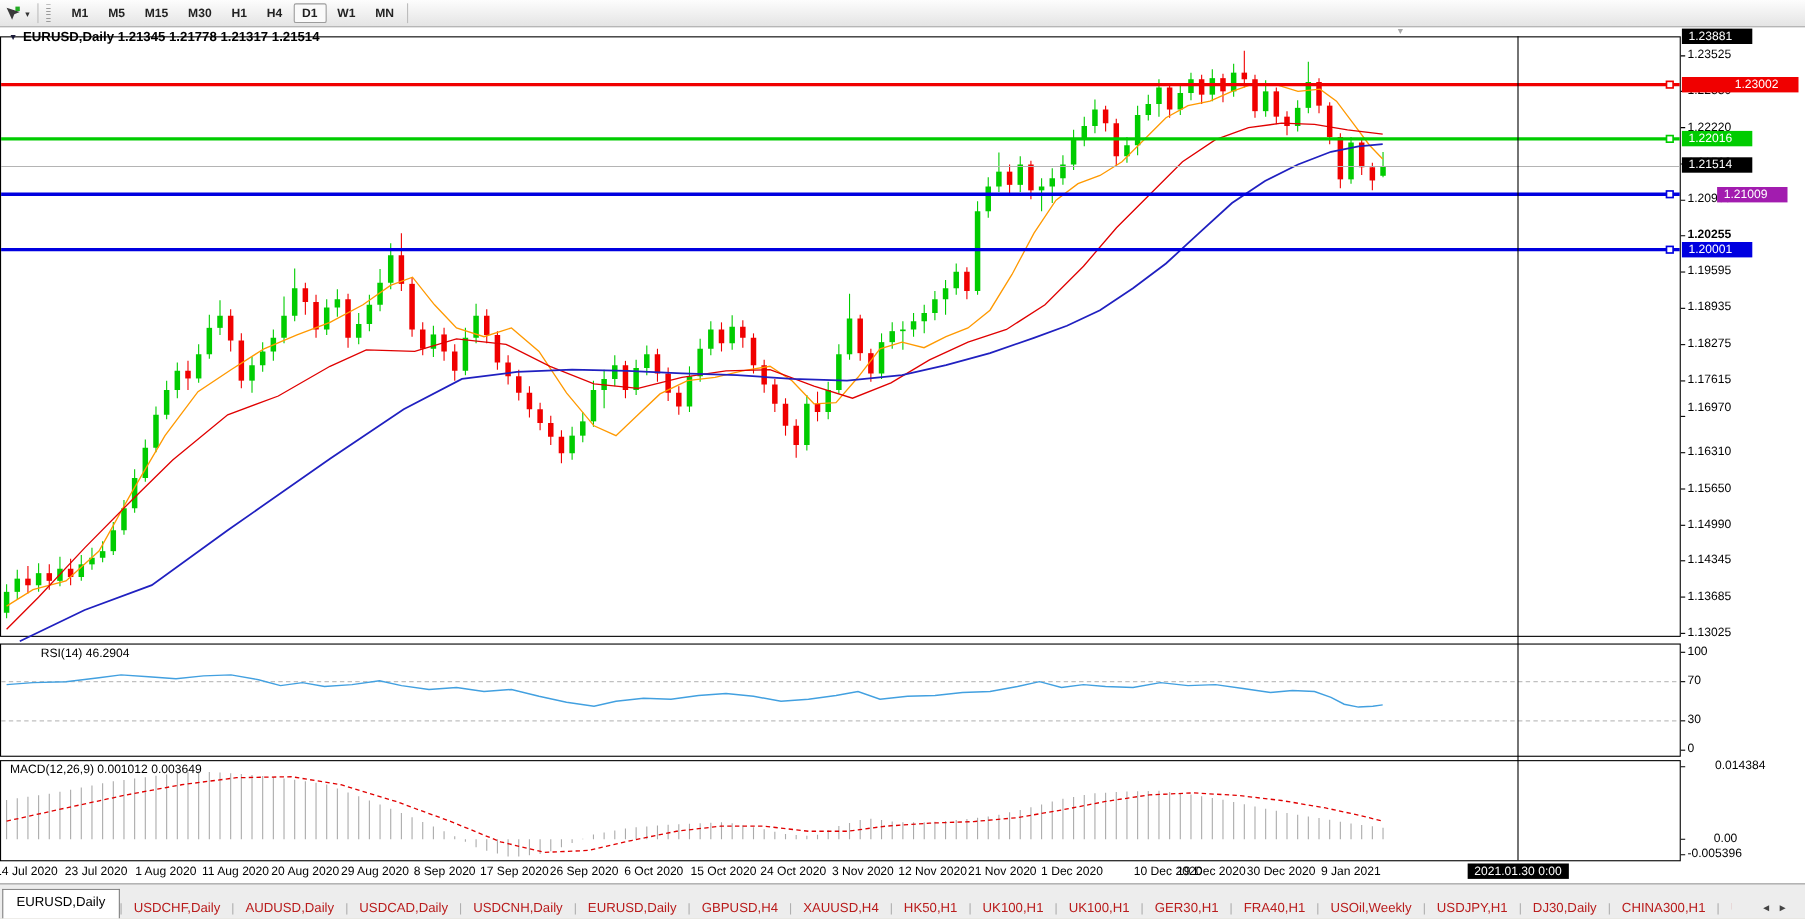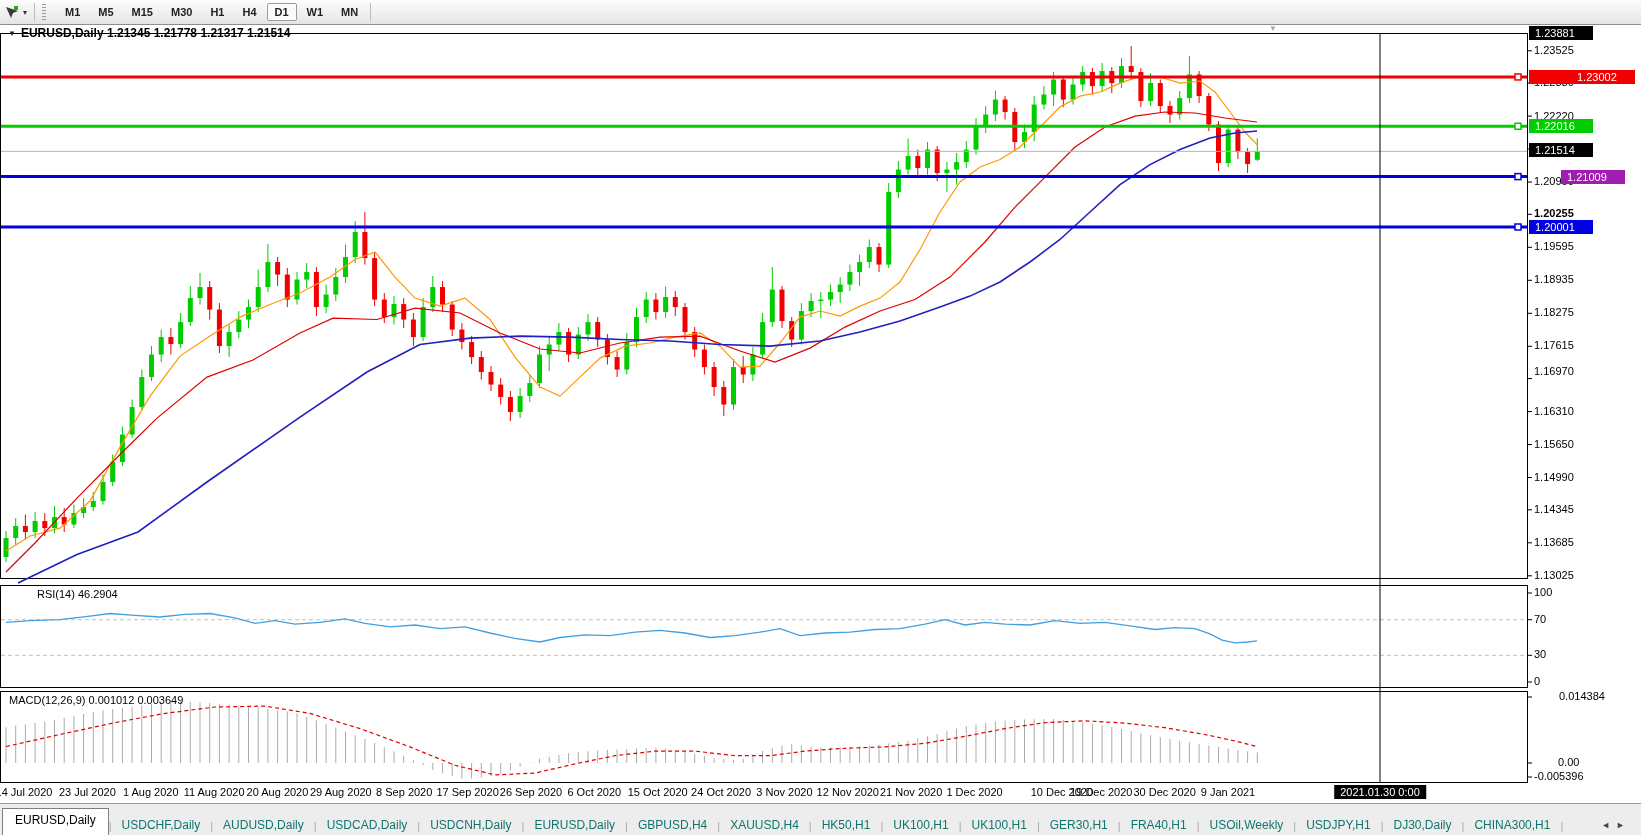--- a/index.html
+++ b/index.html
@@ -30,21 +30,21 @@
   .badge{position:absolute;font-size:11px;color:#fff;height:14px;line-height:14px;
          padding-left:6px;width:58px;}
   .date-label{position:absolute;font-size:11px;color:#000;transform:translateX(-50%);
               white-space:nowrap;}
   .time-badge{position:absolute;font-size:11px;color:#fff;background:#000;
               padding:1px 6px;transform:translateX(-50%);white-space:nowrap;}
   
   .tabbar{position:absolute;left:0;top:803px;width:1641px;height:32px;background:#ededed;
           border-top:1px solid #9a9a9a;display:flex;align-items:flex-end;}
   #tabs{display:flex;align-items:flex-end;height:28px;overflow:hidden;width:1572px;padding-left:2px;}
-  .tab{font-size:12px;color:#0f766e;padding:4px 10px;white-space:nowrap;}
+  .tab{font-size:12px;color:#b91c1c;padding:4px 10px;white-space:nowrap;}
   .tab.active{background:#ffffff;color:#000;border:1px solid #7f7f7f;border-bottom:none;
               padding:4px 12px;height:19px;}
   .tab-sep{color:#aaa;font-size:11px;padding:4px 0;}
   .tab-arrows{margin-left:auto;padding:0 10px 6px 0;font-size:9px;color:#444;letter-spacing:6px;}
   .tab-arrows span{cursor:default;}
 </style>
 </head>
 <body>
 
 <div class="app">

